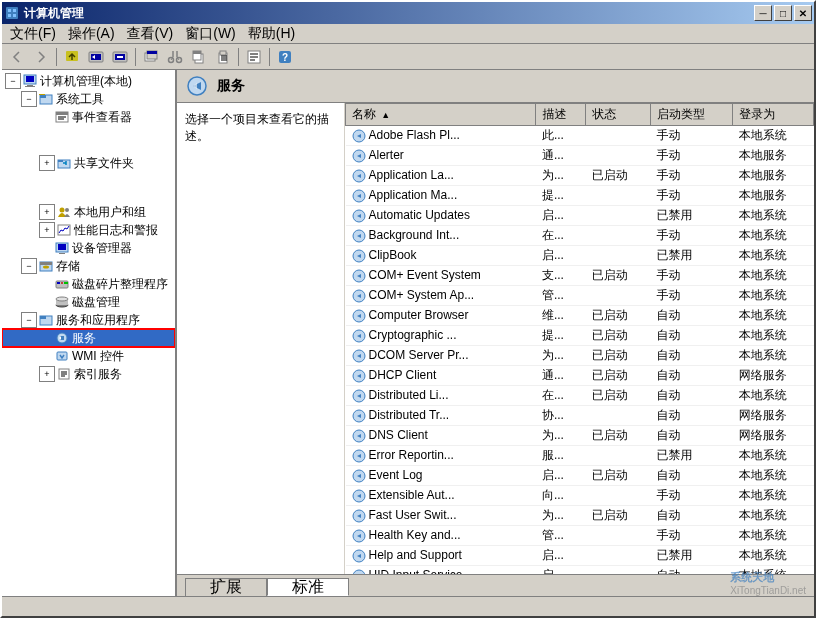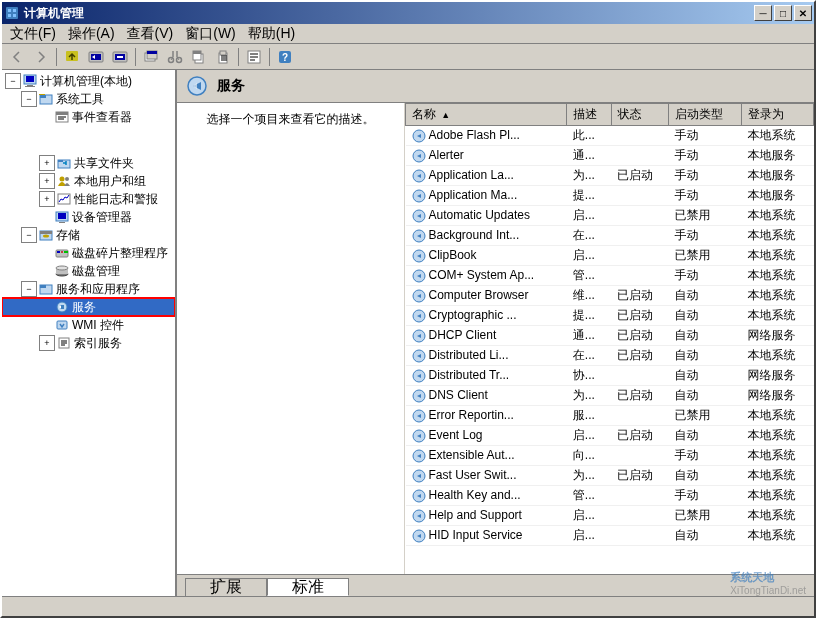--- a/index.html
+++ b/index.html
@@ -208,26 +208,25 @@
       font-weight: bold;
     }
 
     .right-content {
       display: flex;
       flex: 1;
       overflow: hidden;
     }
 
     .description-panel {
-      width: 228px;
+      width: 168px;
       padding: 8px;
       border-right: 1px solid #d4d0c8;
       font-size: 12px;
       color: #000;
-      text-align: center;
     }
 
     
     .services-panel {
       flex: 1;
       overflow-y: auto;
       overflow-x: hidden;
     }
 
     .services-table {
@@ -486,21 +485,21 @@
         <div class="tree-icon">
           <svg width="14" height="14" viewBox="0 0 14 14">
             <rect x="1" y="4" width="12" height="8" fill="#c0d8f0" stroke="#4080c0" stroke-width="1"></rect>
             <rect x="1" y="4" width="5" height="2" fill="#4080c0"></rect>
             <path d="M6 7 L9 7 M9 5 L9 9" stroke="#0080c0" stroke-width="1.5"></path>
           </svg>
         </div>
         <span class="tree-label">共享文件夹</span>
       </div>
 
-      <div class="tree-item" style="padding-left: 36px;">
+      <div class="tree-item" style="padding-left: 36px; margin-top: 31px;">
         <div class="tree-expander plus"></div>
         <div class="tree-icon">
           <svg width="14" height="14" viewBox="0 0 14 14">
             <circle cx="5" cy="5" r="2.5" fill="#c0a000"></circle>
             <path d="M1 12 Q3 8 5 8 Q7 8 9 12" fill="#c0a000"></path>
             <circle cx="10" cy="5" r="2" fill="#808080"></circle>
             <path d="M7 12 Q9 9 10 9 Q11 9 13 12" fill="#808080"></path>
           </svg>
         </div>
         <span class="tree-label">本地用户和组</span>
@@ -741,20 +740,32 @@
                   <td></td>
                   <td>已禁用</td>
                   <td>本地系统</td>
                 </tr>
                 <tr>
                   <td><span style="display: inline-flex; align-items: center; margin-right: 3px; vertical-align: middle;">
                       <svg width="14" height="14" viewBox="0 0 14 14">
       <circle cx="7" cy="7" r="6" fill="#c0d8f0" stroke="#4080c0" stroke-width="1"></circle>
       <path d="M5 7 L9 5 L9 9 Z" fill="#4080c0"></path>
     </svg>
+                    </span><span>COM+ Event System</span></td>
+                  <td>支...</td>
+                  <td>已启动</td>
+                  <td>手动</td>
+                  <td>本地系统</td>
+                </tr>
+                <tr>
+                  <td><span style="display: inline-flex; align-items: center; margin-right: 3px; vertical-align: middle;">
+                      <svg width="14" height="14" viewBox="0 0 14 14">
+      <circle cx="7" cy="7" r="6" fill="#c0d8f0" stroke="#4080c0" stroke-width="1"></circle>
+      <path d="M5 7 L9 5 L9 9 Z" fill="#4080c0"></path>
+    </svg>
                     </span><span>COM+ System Ap...</span></td>
                   <td>管...</td>
                   <td></td>
                   <td>手动</td>
                   <td>本地系统</td>
                 </tr>
                 <tr>
                   <td><span style="display: inline-flex; align-items: center; margin-right: 3px; vertical-align: middle;">
                       <svg width="14" height="14" viewBox="0 0 14 14">
       <circle cx="7" cy="7" r="6" fill="#c0d8f0" stroke="#4080c0" stroke-width="1"></circle>
@@ -767,20 +778,32 @@
                   <td>本地系统</td>
                 </tr>
                 <tr>
                   <td><span style="display: inline-flex; align-items: center; margin-right: 3px; vertical-align: middle;">
                       <svg width="14" height="14" viewBox="0 0 14 14">
       <circle cx="7" cy="7" r="6" fill="#c0d8f0" stroke="#4080c0" stroke-width="1"></circle>
       <path d="M5 7 L9 5 L9 9 Z" fill="#4080c0"></path>
     </svg>
                     </span><span>Cryptographic ...</span></td>
                   <td>提...</td>
+                  <td>已启动</td>
+                  <td>自动</td>
+                  <td>本地系统</td>
+                </tr>
+                <tr>
+                  <td><span style="display: inline-flex; align-items: center; margin-right: 3px; vertical-align: middle;">
+                      <svg width="14" height="14" viewBox="0 0 14 14">
+      <circle cx="7" cy="7" r="6" fill="#c0d8f0" stroke="#4080c0" stroke-width="1"></circle>
+      <path d="M5 7 L9 5 L9 9 Z" fill="#4080c0"></path>
+    </svg>
+                    </span><span>DCOM Server Pr...</span></td>
+                  <td>为...</td>
                   <td>已启动</td>
                   <td>自动</td>
                   <td>本地系统</td>
                 </tr>
                 <tr>
                   <td><span style="display: inline-flex; align-items: center; margin-right: 3px; vertical-align: middle;">
                       <svg width="14" height="14" viewBox="0 0 14 14">
       <circle cx="7" cy="7" r="6" fill="#c0d8f0" stroke="#4080c0" stroke-width="1"></circle>
       <path d="M5 7 L9 5 L9 9 Z" fill="#4080c0"></path>
     </svg>

